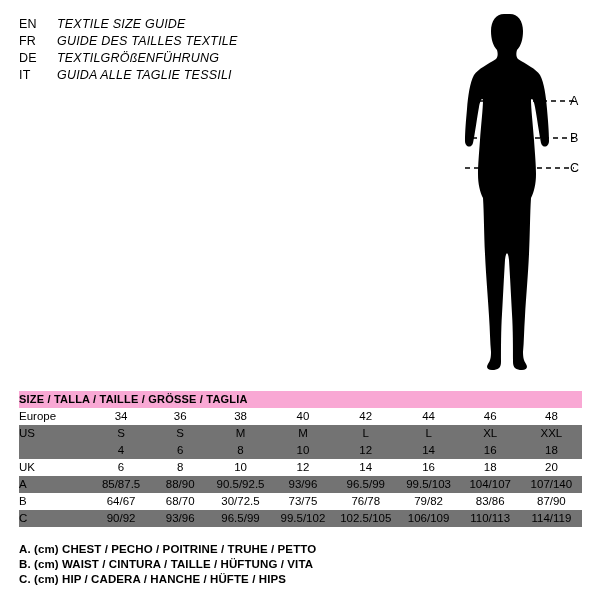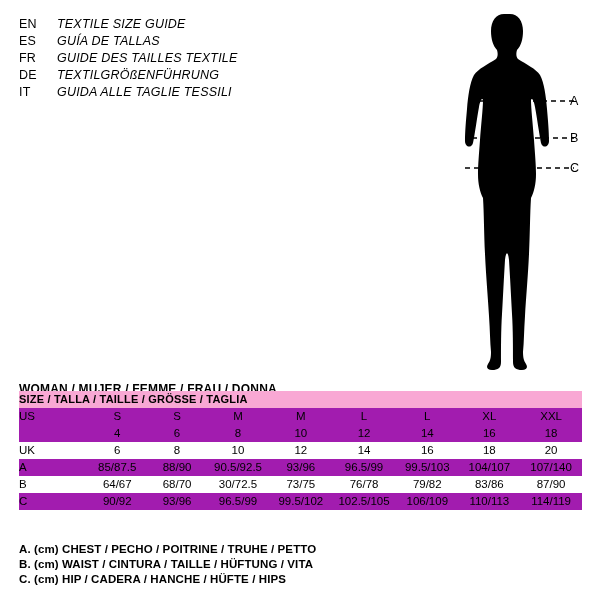--- a/index.html
+++ b/index.html
@@ -96,21 +96,21 @@
     vertical-align: middle;
   }
   .row-head td {
     background: #f9a8d4;
     font-weight: bold;
     font-size: 11px;
     letter-spacing: 0.2px;
     padding-left: 3px;
   }
   .row-alt td {
-    background: #a21caf;
+    background: #737373;
     margin-left: 32px;
   }
   .row-plain td {
     background: #ffffff;
   }
   td.label-col {
     width: 84px;
     padding-left: 3px;
     text-align: left;
   }
@@ -136,24 +136,20 @@
 </style>
 </head>
 <body>
 
 <div id="page">
 
   <div class="lang-block">
     <div class="lang-row">
       <div class="lang-code">EN</div>
       <div class="lang-text">TEXTILE SIZE GUIDE</div>
-    </div>
-    <div class="lang-row">
-      <div class="lang-code">ES</div>
-      <div class="lang-text">GUÍA DE TALLAS</div>
     </div>
     <div class="lang-row">
       <div class="lang-code">FR</div>
       <div class="lang-text">GUIDE DES TAILLES TEXTILE</div>
     </div>
     <div class="lang-row">
       <div class="lang-code">DE</div>
       <div class="lang-text">TEXTILGRÖßENFÜHRUNG</div>
     </div>
     <div class="lang-row">
@@ -215,29 +211,39 @@
       <line x1="42" y1="130" x2="144" y2="130" stroke="#000000" stroke-width="1.6" stroke-dasharray="5,4"></line>
 
       <line x1="35" y1="160" x2="144" y2="160" stroke="#000000" stroke-width="1.6" stroke-dasharray="5,4"></line>
     </svg>
 
     <div class="meas-letter" style="left:140px; top:86px;">A</div>
     <div class="meas-letter" style="left:140px; top:123px;">B</div>
     <div class="meas-letter" style="left:140px; top:153px;">C</div>
   </div>
 
-  <div class="woman-label">WOMAN / MUJER / FEMME / FRAU / DONNA</div>
 
   <div class="table-wrap">
     <table class="size-table">
       <tbody>
           <tr class="row-head">
         <td colspan="9">SIZE / TALLA / TAILLE / GRÖSSE / TAGLIA</td>
       </tr>
 
+      <tr class="row-plain">
+        <td class="label-col">Europe</td>
+        <td class="val">34</td>
+        <td class="val">36</td>
+        <td class="val">38</td>
+        <td class="val">40</td>
+        <td class="val">42</td>
+        <td class="val">44</td>
+        <td class="val">46</td>
+        <td class="val">48</td>
+      </tr>
 
       <tr class="row-alt">
         <td class="label-col">US</td>
         <td class="val">S</td>
         <td class="val">S</td>
         <td class="val">M</td>
         <td class="val">M</td>
         <td class="val">L</td>
         <td class="val">L</td>
         <td class="val">XL</td>

